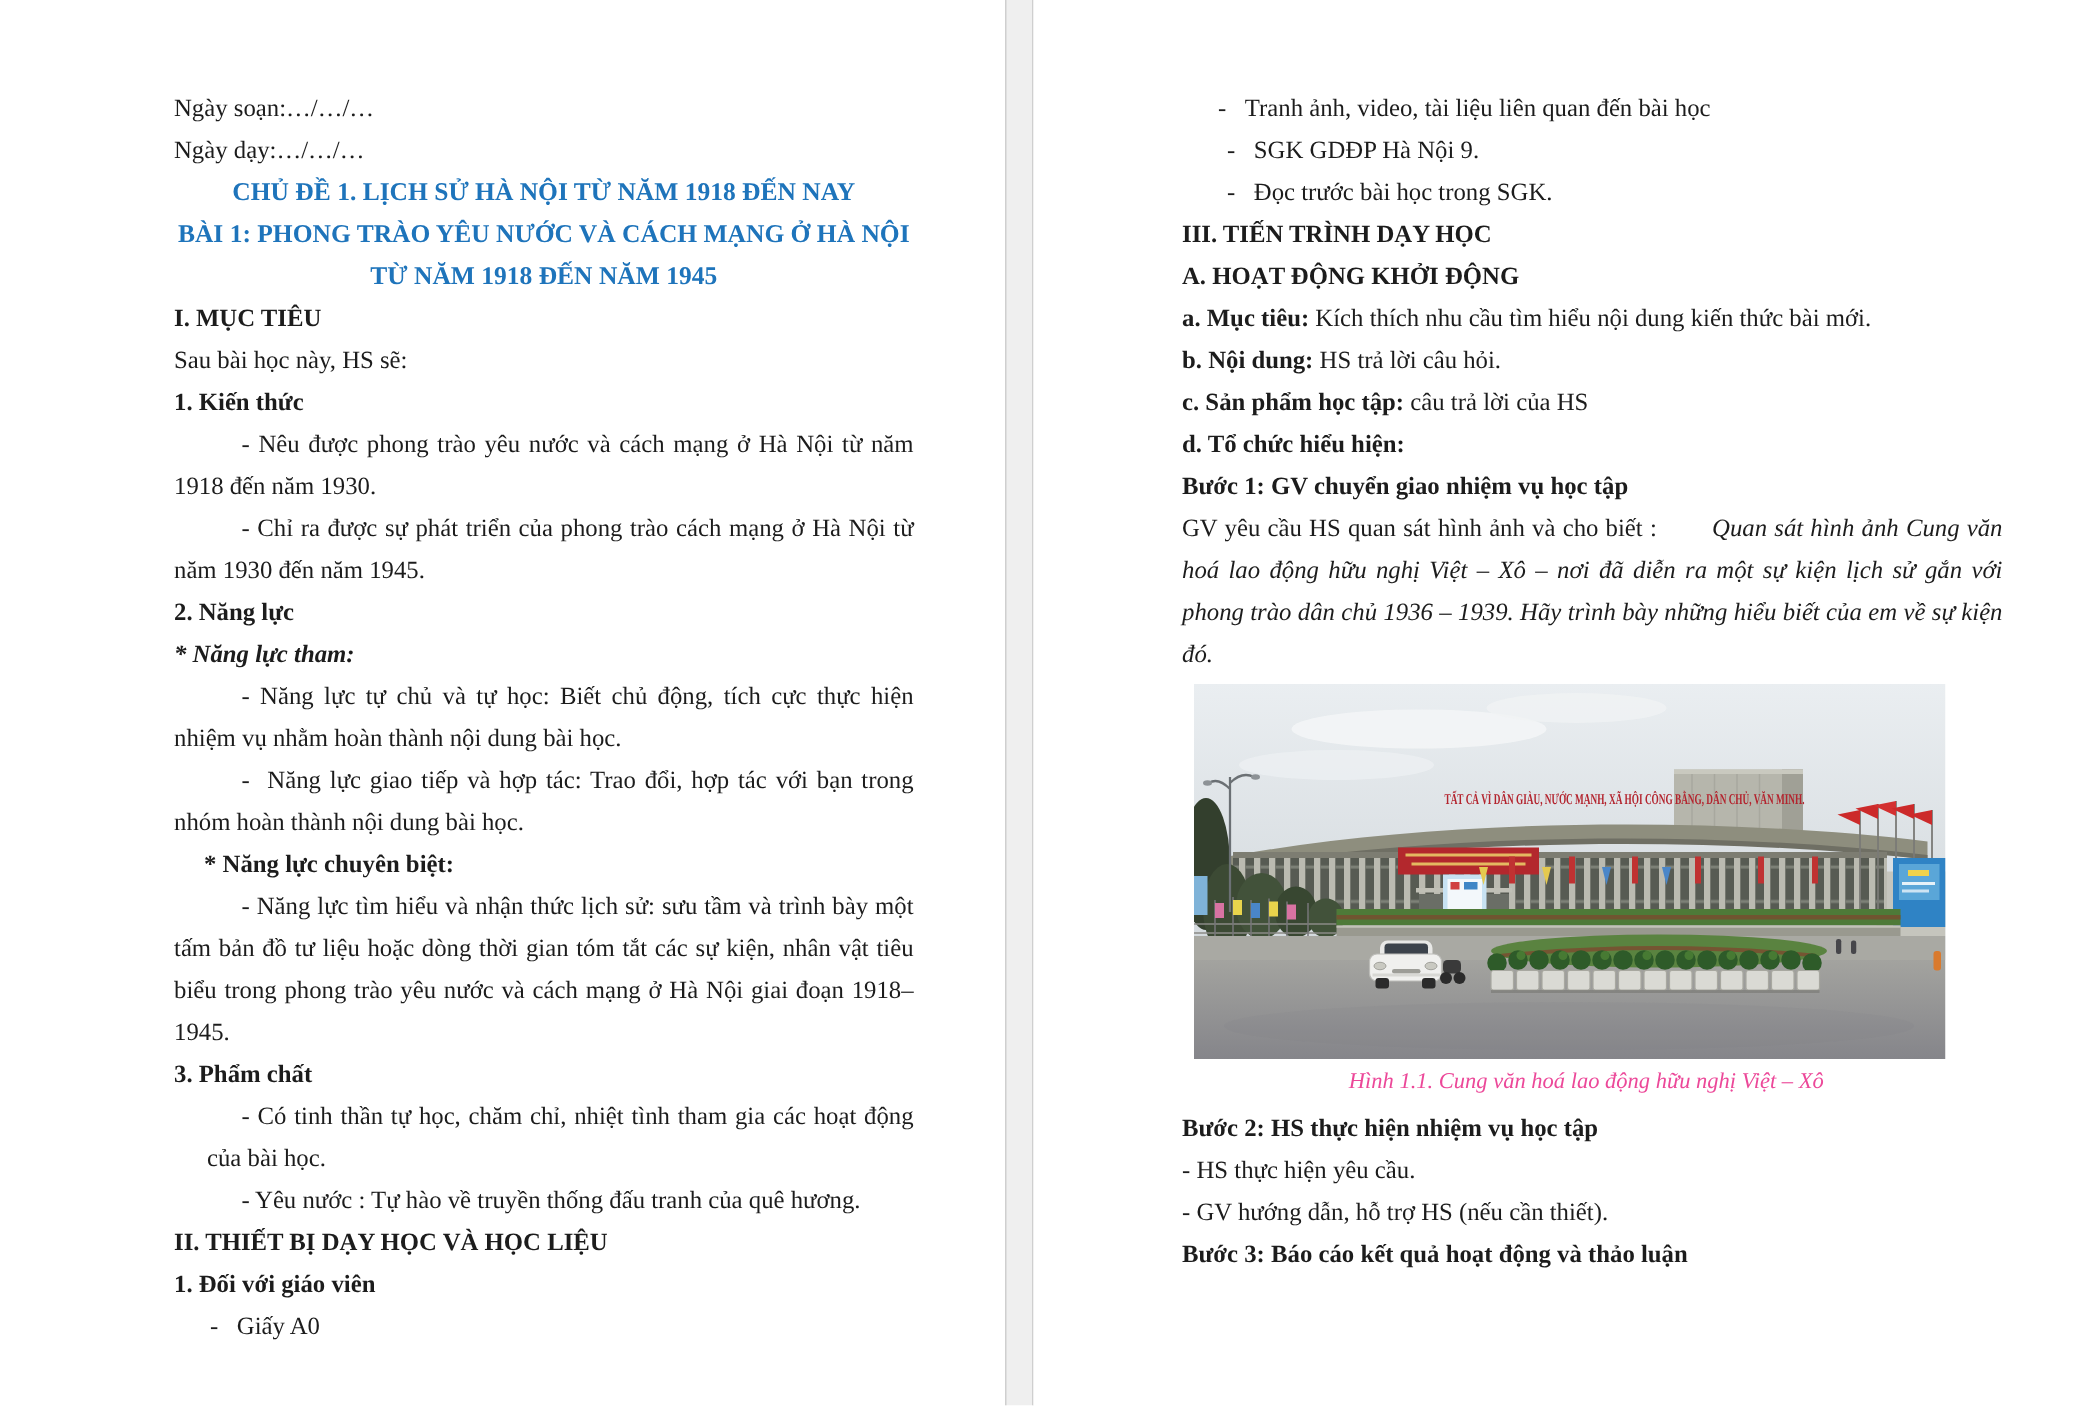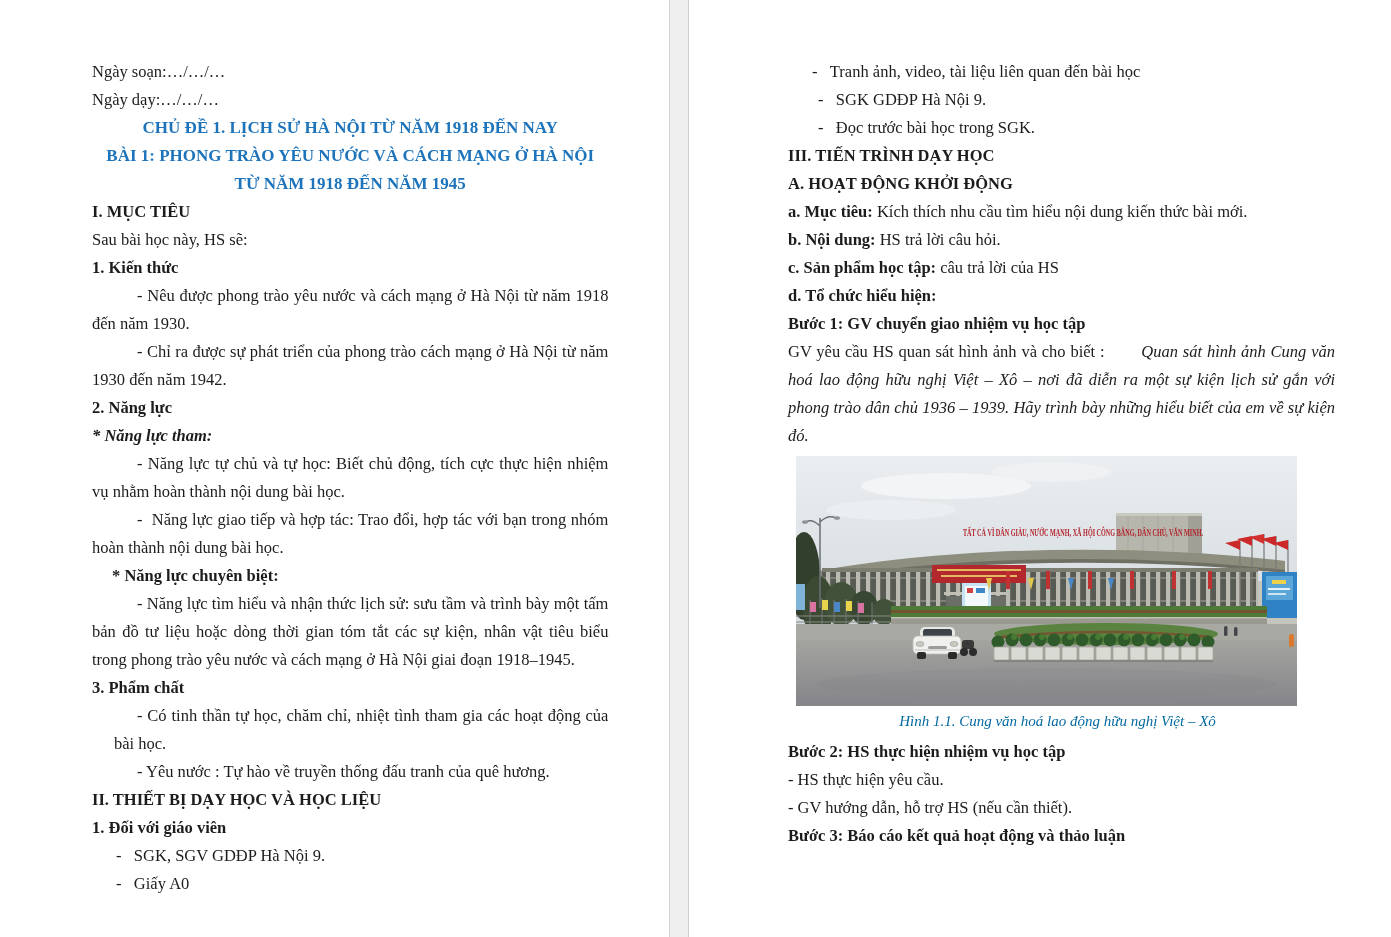--- a/index.html
+++ b/index.html
@@ -7,21 +7,21 @@
     --slogan-red:#b3242e;
   }
   *{box-sizing:border-box;}
   html,body{margin:0;padding:0;}
   body{
     width:1391px;height:937px;overflow:hidden;
     background:#ffffff;color:#1c1c1c;
     font-family:"Liberation Serif","DejaVu Serif",serif;
     font-size:16.5px;
   }
-  .doc{display:flex;width:1391px;height:937px;}
+  .doc{display:flex;width:1391px;height:937px;padding-left:24px;}
   .page{background:#ffffff;height:937px;}
   .page.left{width:686px;}
   .gutter{
     width:20px;height:937px;background:#efefef;
     border-left:1px solid #cfcfcf;border-right:1px solid #cfcfcf;
   }
   .page.right{flex:1;}
   .content{padding-top:58px;}
   .page.left  .content{padding-left:92px;padding-right:61px;}
   .page.right .content{padding-left:99px;padding-right:56px;}
@@ -36,51 +36,50 @@
   .ind{text-align:justify;text-indent:45px;}
   .indh{text-align:justify;text-indent:23px;padding-left:22px;}
   .dash{padding-left:24px;}
   .dash2{padding-left:30px;}
   .just{text-align:justify;}
 
   figure{margin:6px 16px 4px 8px;width:523px;}
   figure svg{display:block;width:501px;height:250px;}
   figcaption{
     line-height:26px;margin-top:2px;font-style:italic;
-    font-size:15px;text-align:center;color:#0369a1;
+    font-size:15px;text-align:center;color:#ec4899;
   }
 </style>
 </head>
 <body>
 
 <div class="doc">
 
   <div class="page left">
     <div class="content">
         <p class="blk "><span>Ngày soạn:…/…/…</span></p>
         <p class="blk "><span>Ngày dạy:…/…/…</span></p>
         <p class="blk hblue"><span>CHỦ ĐỀ 1. LỊCH SỬ HÀ NỘI TỪ NĂM 1918 ĐẾN NAY</span></p>
         <p class="blk hblue"><span>BÀI 1: PHONG TRÀO YÊU NƯỚC VÀ CÁCH MẠNG Ở HÀ NỘI TỪ NĂM 1918 ĐẾN NĂM 1945</span></p>
         <p class="blk bold"><span>I. MỤC TIÊU</span></p>
         <p class="blk "><span>Sau bài học này, HS sẽ:</span></p>
         <p class="blk bold"><span>1. Kiến thức</span></p>
         <p class="blk ind"><span>- Nêu được phong trào yêu nước và cách mạng ở Hà Nội từ năm 1918 đến năm 1930.</span></p>
-        <p class="blk ind"><span>- Chỉ ra được sự phát triển của phong trào cách mạng ở Hà Nội từ năm 1930 đến năm 1942.</span></p>
+        <p class="blk ind"><span>- Chỉ ra được sự phát triển của phong trào cách mạng ở Hà Nội từ năm 1930 đến năm 1945.</span></p>
         <p class="blk bold"><span>2. Năng lực</span></p>
         <p class="blk boldci"><span>* Năng lực tham:</span></p>
         <p class="blk ind"><span>- Năng lực tự chủ và tự học: Biết chủ động, tích cực thực hiện nhiệm vụ nhằm hoàn thành nội dung bài học.</span></p>
         <p class="blk ind"><span>-&nbsp; Năng lực giao tiếp và hợp tác: Trao đổi, hợp tác với bạn trong nhóm hoàn thành nội dung bài học.</span></p>
         <p class="blk boldpad"><span>* Năng lực chuyên biệt:</span></p>
         <p class="blk ind"><span>- Năng lực tìm hiểu và nhận thức lịch sử: sưu tầm và trình bày một tấm bản đồ tư liệu hoặc dòng thời gian tóm tắt các sự kiện, nhân vật tiêu biểu trong phong trào yêu nước và cách mạng ở Hà Nội giai đoạn 1918–1945.</span></p>
         <p class="blk bold"><span>3. Phẩm chất</span></p>
         <p class="blk indh"><span>- Có tinh thần tự học, chăm chỉ, nhiệt tình tham gia các hoạt động của bài học.</span></p>
         <p class="blk ind"><span>- Yêu nước : Tự hào về truyền thống đấu tranh của quê hương.</span></p>
         <p class="blk bold"><span>II. THIẾT BỊ DẠY HỌC VÀ HỌC LIỆU</span></p>
         <p class="blk bold"><span>1. Đối với giáo viên</span></p>
-        <p class="blk dash"><span>-&nbsp;&nbsp;&nbsp;SGK, SGV GDĐP Hà Nội 9.</span></p>
         <p class="blk dash"><span>-&nbsp;&nbsp;&nbsp;Giấy A0</span></p>
       </div>
   </div>
 
   <div class="gutter"></div>
 
   <div class="page right">
     <div class="content">
       <div>
           <p class="blk dash"><span>-&nbsp;&nbsp;&nbsp;Tranh ảnh, video, tài liệu liên quan đến bài học</span></p>

